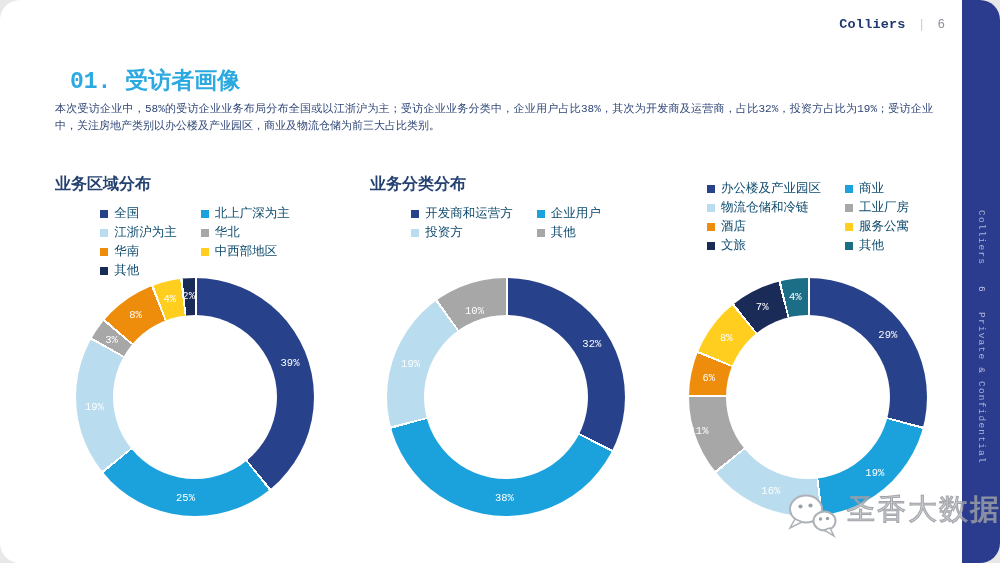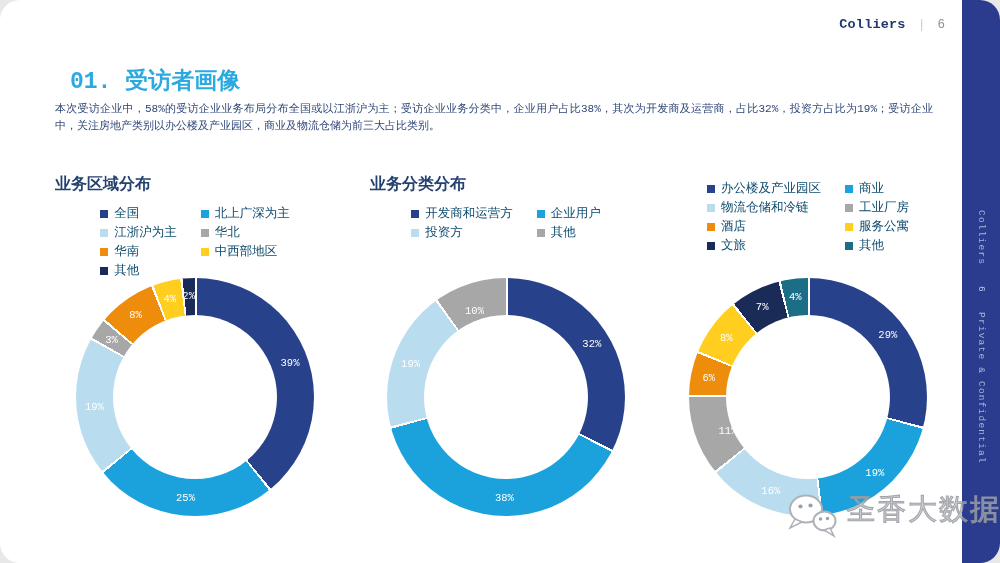--- a/index.html
+++ b/index.html
@@ -173,21 +173,21 @@
         <div class="legend-item">
           <span class="legend-marker" style="background: rgb(28, 110, 134);"></span>
           <span>其他</span>
         </div>
       </div>
     <div class="donut" style="background: conic-gradient(rgb(255, 255, 255) 0%, rgb(255, 255, 255) 0.32%, rgb(39, 65, 138) 0.32%, rgb(39, 65, 138) 29%, rgb(255, 255, 255) 29%, rgb(255, 255, 255) 29.32%, rgb(27, 162, 220) 29.32%, rgb(27, 162, 220) 48%, rgb(255, 255, 255) 48%, rgb(255, 255, 255) 48.32%, rgb(185, 220, 239) 48.32%, rgb(185, 220, 239) 64%, rgb(255, 255, 255) 64%, rgb(255, 255, 255) 64.32%, rgb(167, 167, 167) 64.32%, rgb(167, 167, 167) 75%, rgb(255, 255, 255) 75%, rgb(255, 255, 255) 75.32%, rgb(238, 140, 11) 75.32%, rgb(238, 140, 11) 81%, rgb(255, 255, 255) 81%, rgb(255, 255, 255) 81.32%, rgb(255, 206, 30) 81.32%, rgb(255, 206, 30) 89%, rgb(255, 255, 255) 89%, rgb(255, 255, 255) 89.32%, rgb(27, 43, 88) 89.32%, rgb(27, 43, 88) 96%, rgb(255, 255, 255) 96%, rgb(255, 255, 255) 96.32%, rgb(28, 110, 134) 96.32%, rgb(28, 110, 134) 100%);">
         <div class="hole"></div>
         <span class="slice-label" style="left: 198.806px; top: 57.0964px;">29%</span>
         <span class="slice-label" style="left: 185.792px; top: 194.761px;">19%</span>
         <span class="slice-label" style="left: 81.8194px; top: 212.907px;">16%</span>
-        <span class="slice-label" style="left: 39px; top: 153.213px;">11%</span>
+        <span class="slice-label" style="left: 10px; top: 153.213px;">11%</span>
         <span class="slice-label" style="left: 19.789px; top: 100.074px;">6%</span>
         <span class="slice-label" style="left: 37.2893px; top: 59.6337px;">8%</span>
         <span class="slice-label" style="left: 73.147px; top: 29.0083px;">7%</span>
         <span class="slice-label" style="left: 106.341px; top: 18.7964px;">4%</span>
       </div>
   </section>
 
   <div class="sidebar" style="background: rgb(43, 60, 143);">
     <span class="side-label side-brand">Colliers</span>
     <span class="side-label side-page">6</span>

